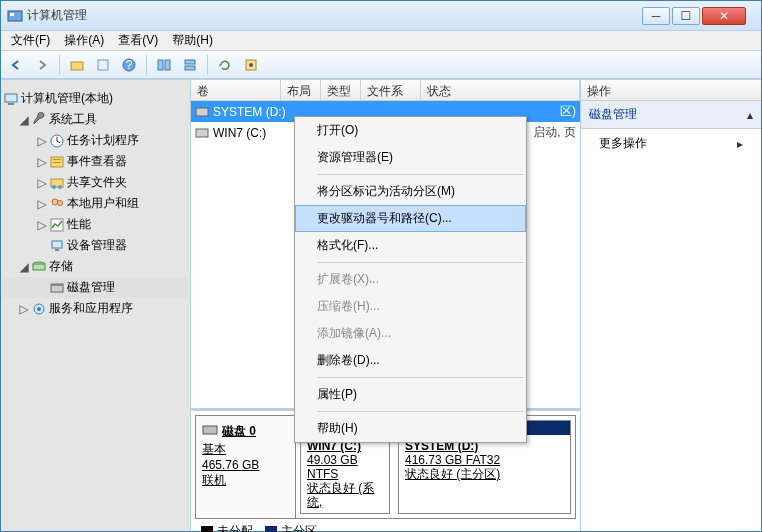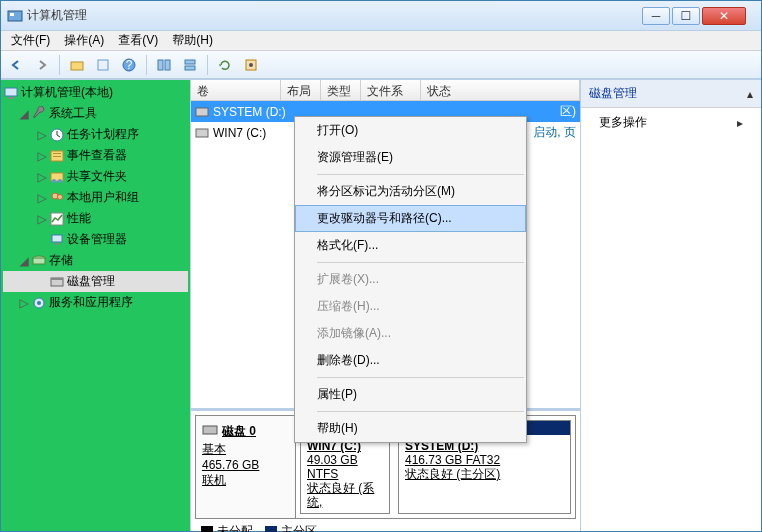--- a/index.html
+++ b/index.html
@@ -15,40 +15,40 @@
   .win-btn.close { width:44px; background:linear-gradient(#f08080,#d64531); border-color:#b03020; color:#fff; }
   
   .menubar { height:20px; background:#f0f0f0; display:flex; align-items:center; padding:0 4px; border-bottom:1px solid #d0d0d0; gap:2px;text-align:center;}
   .menu-item { padding:2px 6px; color:#000; }
   
   .toolbar { height:28px; background:linear-gradient(#f7fbff,#e3eef9); border-bottom:1px solid #b8cfe5; display:flex; align-items:center; padding:0 4px; gap:4px;}
   .tool-btn { width:22px; height:22px; display:flex;align-items:center;justify-content:center; border:1px solid transparent;}
   .tool-sep { width:1px; height:20px; background:#b8cfe5; margin:0 2px;}
   
   .content { flex:1; display:flex; border-top:1px solid #b8cfe5;}
-  .tree-panel { width:190px; border-right:1px solid #b8cfe5; padding:2px 2px; background:#22c55e; overflow:hidden;}
+  .tree-panel { width:190px; border-right:1px solid #b8cfe5; padding:8px 2px; background:#e5e5e5; overflow:hidden;}
   .tree-item { display:flex; align-items:center; padding:2px 0 2px 0; white-space:nowrap; gap:2px;}
   .tree-indent-1 { padding-left:16px;}
   .tree-indent-2 { padding-left:34px;}
   .tree-toggle { display:inline-block; width:10px; text-align:center; color:#555;}
   .tree-icon { width:16px; height:16px; display:inline-block;}
   .tree-label { color:#000; }
   .tree-selected { background:#e0e0e0;}
   
   .middle-panel { flex:1; display:flex; flex-direction:column; border-right:1px solid #b8cfe5; min-width:0;}
   .list-area { flex:1; border-bottom:3px solid #b8cfe5; display:flex; flex-direction:column; position:relative; min-height:0;}
   .list-header { height:21px; background:linear-gradient(#fdfdfd,#ececec); border-bottom:1px solid #d0d0d0; display:flex;}
   .list-header-cell { padding:3px 6px; border-right:1px solid #d0d0d0; color:#333;}
   .list-body { position:relative; flex:1;}
   .list-row { display:flex; align-items:center; padding:2px 4px; gap:4px;}
   .list-row.selected { background:#3399ff; color:#fff;}
   .list-row.selected .vol-name{color:#fff;}
   .vol-icon { width:14px; height:14px;}
   .vol-name { color:#000;}
-  .row-right { margin-left:auto; color:#0369a1;}
+  .row-right { margin-left:auto; color:#404040;}
   
   .context-menu { position:absolute; top:15px; left:103px; width:233px; background:#f5f5f5; border:1px solid #a0a0a0; box-shadow:2px 2px 4px rgba(0,0,0,0.25); z-index:100;}
   .cm-item { padding:5px 10px 5px 22px; color:#000;}
   .cm-item.disabled { color:#888;}
   .cm-item.hover { background:#c7dfff; border:1px solid #7bb0e6; padding:4px 23px 4px 21px;}
   .cm-sep { height:1px; background:#d0d0d0; margin:3px 2px 3px 22px;}
   
   .disk-area { height:120px; background:#fff; padding:4px; display:flex; flex-direction:column;text-decoration:underline;}
   .disk-row { display:flex; flex:1; gap:0; border:1px solid #888;}
   .disk-info { width:100px; padding:6px; border-right:1px solid #888; background:#fafafa;}
@@ -324,20 +324,21 @@
           </div>
         </div>
         <div class="legend">
           <span><span class="legend-swatch sw-black"></span><span>未分配</span></span>
           <span><span class="legend-swatch sw-blue"></span><span>主分区</span></span>
         </div>
       </div>
     </div>
 
     <div class="right-panel">
+      <div class="rp-header">操作</div>
       <div class="rp-section">
         <span>磁盘管理</span>
         <span class="rp-arrow">▴</span>
       </div>
       <div class="rp-item">
         <span>更多操作</span>
         <span class="rp-arrow">▸</span>
       </div>
     </div>
   </div>

